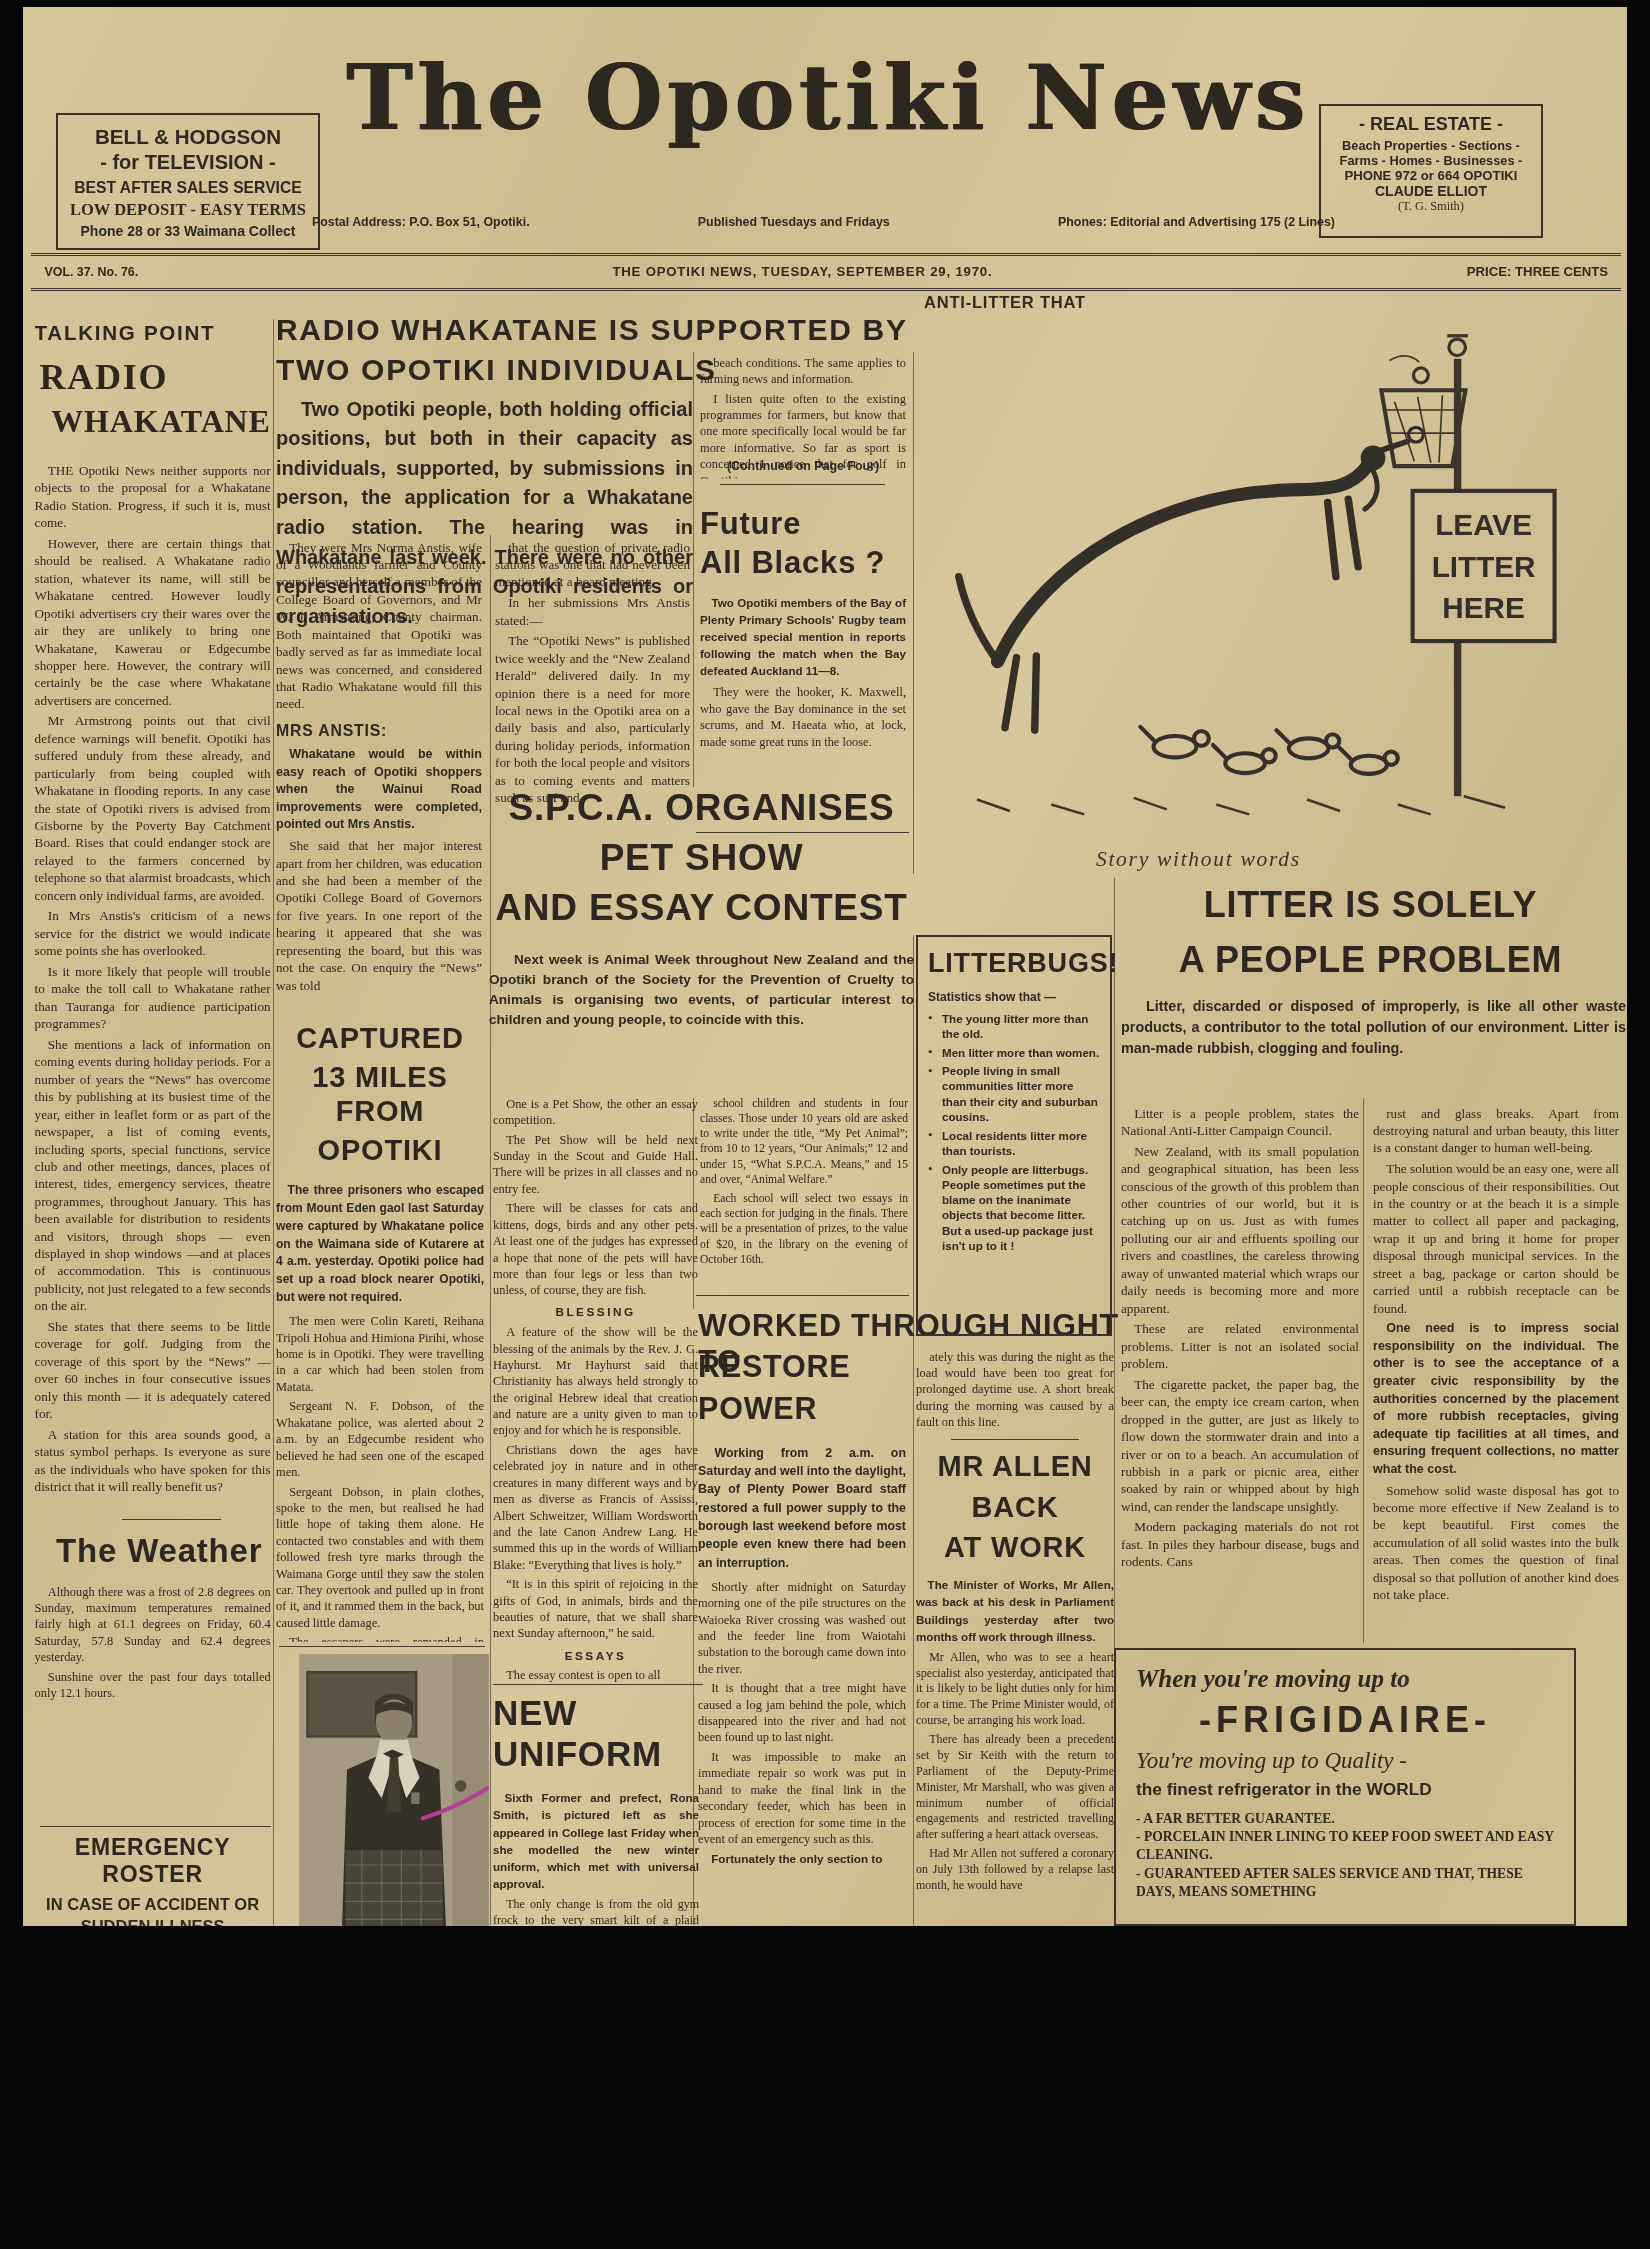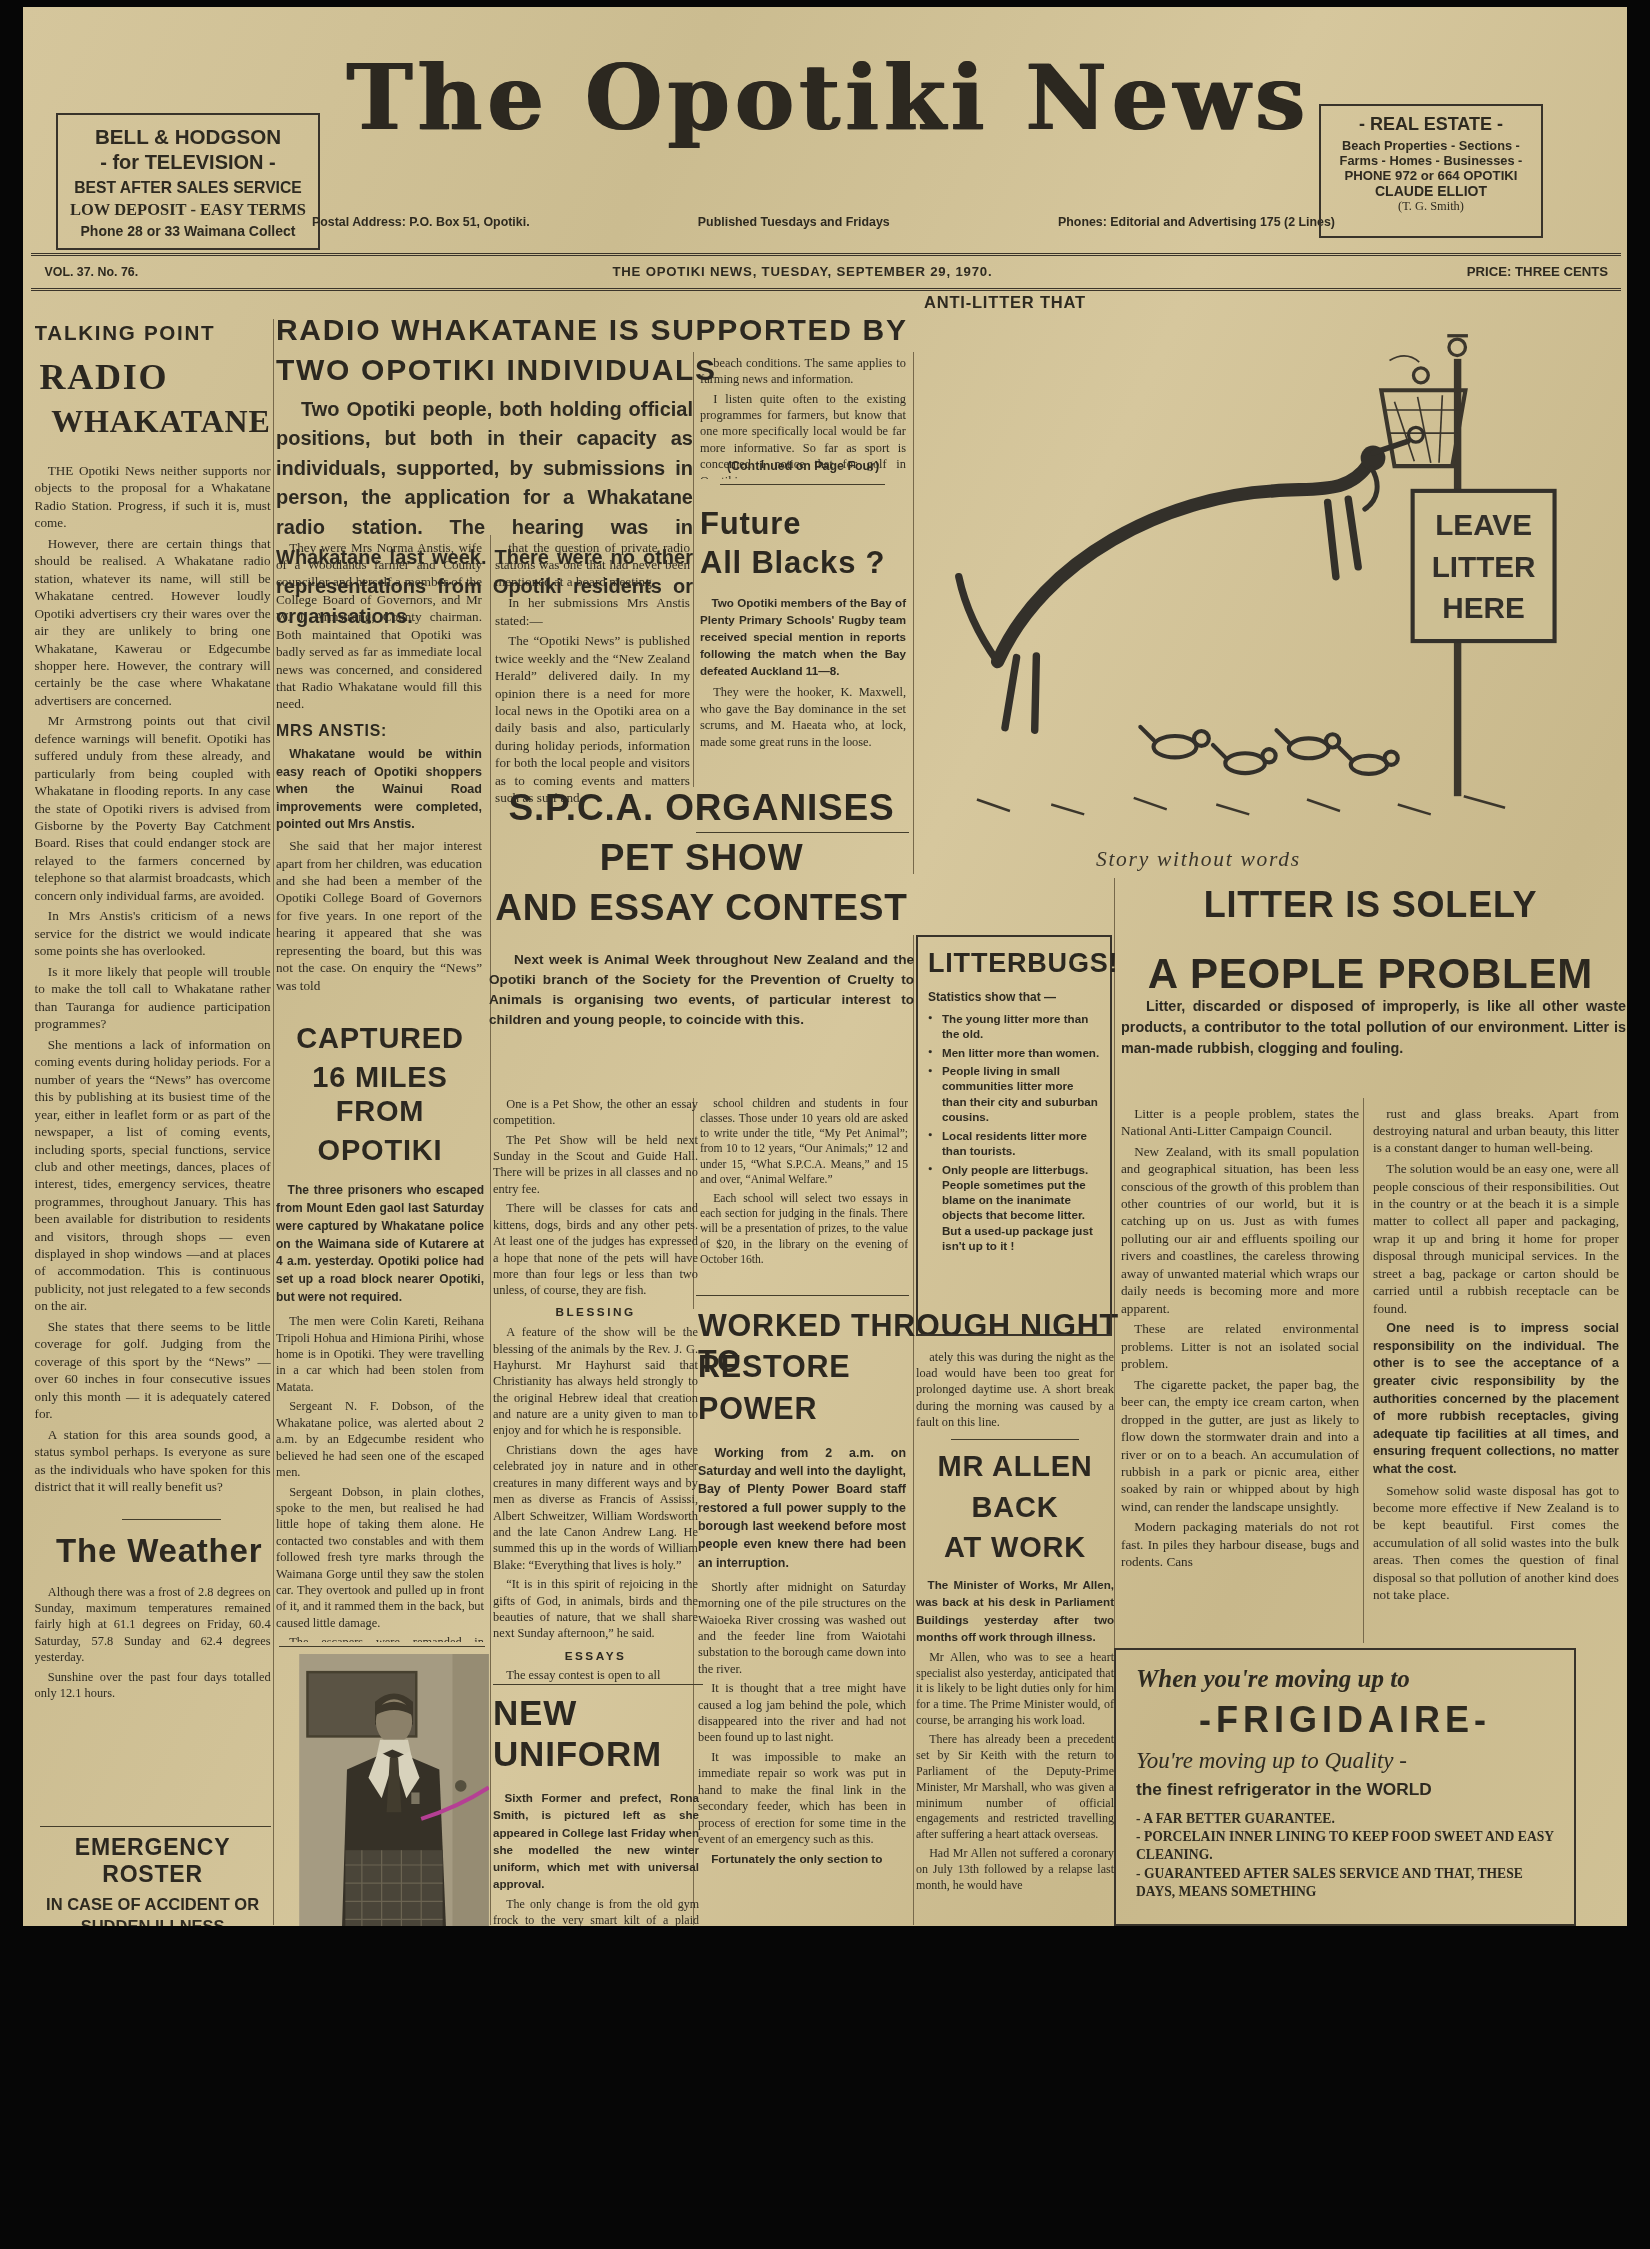--- a/index.html
+++ b/index.html
@@ -235,21 +235,21 @@
       <p>The essay contest is open to all</p>
     </div>
   <div class="abs col" style="left:677px;top:1089px;width:208px;height:203px;overflow:hidden;font-size:11.6px">
       <p>school children and students in four classes. Those under 10 years old are asked to write under the title, “My Pet Animal”; from 10 to 12 years, “Our Animals;” 12 and under 15, “What S.P.C.A. Means,” and 15 and over, “Animal Welfare.”</p>
       <p>Each school will select two essays in each section for judging in the finals. There will be a presentation of prizes, to the value of $20, in the library on the evening of October 16th.</p>
     </div>
 
   <div class="abs" style="left:253px;top:1014px;width:208px;height:621px;overflow:hidden">
     <div class="center">
       <h2 class="headline" style="font-size:29px">CAPTURED</h2>
-      <h2 class="headline" style="font-size:29px;margin-top:5px">16 MILES FROM</h2>
+      <h2 class="headline" style="font-size:29px;margin-top:5px">13 MILES FROM</h2>
       <h2 class="headline" style="font-size:29px;margin-top:5px">OPOTIKI</h2>
     </div>
     <p class="lead" style="font-size:12px;margin-top:15px;text-indent:11.6px">The three prisoners who escaped from Mount Eden gaol last Saturday were captured by Whakatane police on the Waimana side of Kutarere at 4 a.m. yesterday. Opotiki police had set up a road block nearer Opotiki, but were not required.</p>
     <div class="col" style="font-size:12.4px;margin-top:6.6px">
         <p>The men were Colin Kareti, Reihana Tripoli Hohua and Himiona Pirihi, whose home is in Opotiki. They were travelling in a car which had been stolen from Matata.</p>
         <p>Sergeant N. F. Dobson, of the Whakatane police, was alerted about 2 a.m. by an Edgecumbe resident who believed he had seen one of the escaped men.</p>
         <p>Sergeant Dobson, in plain clothes, spoke to the men, but realised he had little hope of taking them alone. He contacted two constables and with them followed fresh tyre marks through the Waimana Gorge until they saw the stolen car. They overtook and pulled up in front of it, and it rammed them in the back, but caused little damage.</p>
         <p>The escapers were remanded in custody at Rotorua Magistrate's Court yesterday, to appear at Auckland on October 6th. No pleas were taken.</p>
       </div>
   </div>
@@ -327,21 +327,21 @@
         <p class="bullet">The young litter more than the old.</p>
         <p class="bullet">Men litter more than women.</p>
         <p class="bullet">People living in small communities litter more than their city and suburban cousins.</p>
         <p class="bullet">Local residents litter more than tourists.</p>
         <p class="bullet">Only people are litterbugs. People sometimes put the blame on the inanimate objects that become litter. But a used-up package just isn't up to it !</p>
       </div>
   </div>
 
   <div class="abs center" style="left:1098px;top:877px;width:499px">
     <h2 class="headline" style="font-size:36px">LITTER IS SOLELY</h2>
-    <h2 class="headline" style="font-size:42px;margin-top:23px">A PEOPLE PROBLEM</h2>
+    <h2 class="headline" style="font-size:36px;margin-top:13px">A PEOPLE PROBLEM</h2>
   </div>
   <p class="abs lead" style="left:1098px;top:989px;width:505px;font-size:14.4px">Litter, discarded or disposed of improperly, is like all other waste products, a contributor to the total pollution of our environment. Litter is man-made rubbish, clogging and fouling.</p>
   <div class="abs col" style="left:1098px;top:1098px;width:238px;height:540px;overflow:hidden;font-size:13.2px">
       <p>Litter is a people problem, states the National Anti-Litter Campaign Council.</p>
       <p>New Zealand, with its small population and geographical situation, has been less conscious of the growth of this problem than other countries of our world, but it is catching up on us. Just as with fumes polluting our air and effluents spoiling our rivers and coastlines, the careless throwing away of unwanted material which wraps our daily needs is becoming more and more apparent.</p>
       <p>These are related environmental problems. Litter is not an isolated social problem.</p>
       <p>The cigarette packet, the paper bag, the beer can, the empty ice cream carton, when dropped in the gutter, are just as likely to flow down the stormwater drain and into a river or on to a beach. An accumulation of rubbish in a park or picnic area, either soaked by rain or whipped about by high wind, can render the landscape unsightly.</p>
       <p>Modern packaging materials do not rot fast. In piles they harbour disease, bugs and rodents. Cans</p>
     </div>
   <div class="abs col" style="left:1350px;top:1098px;width:246px;height:540px;overflow:hidden;font-size:13.2px">

